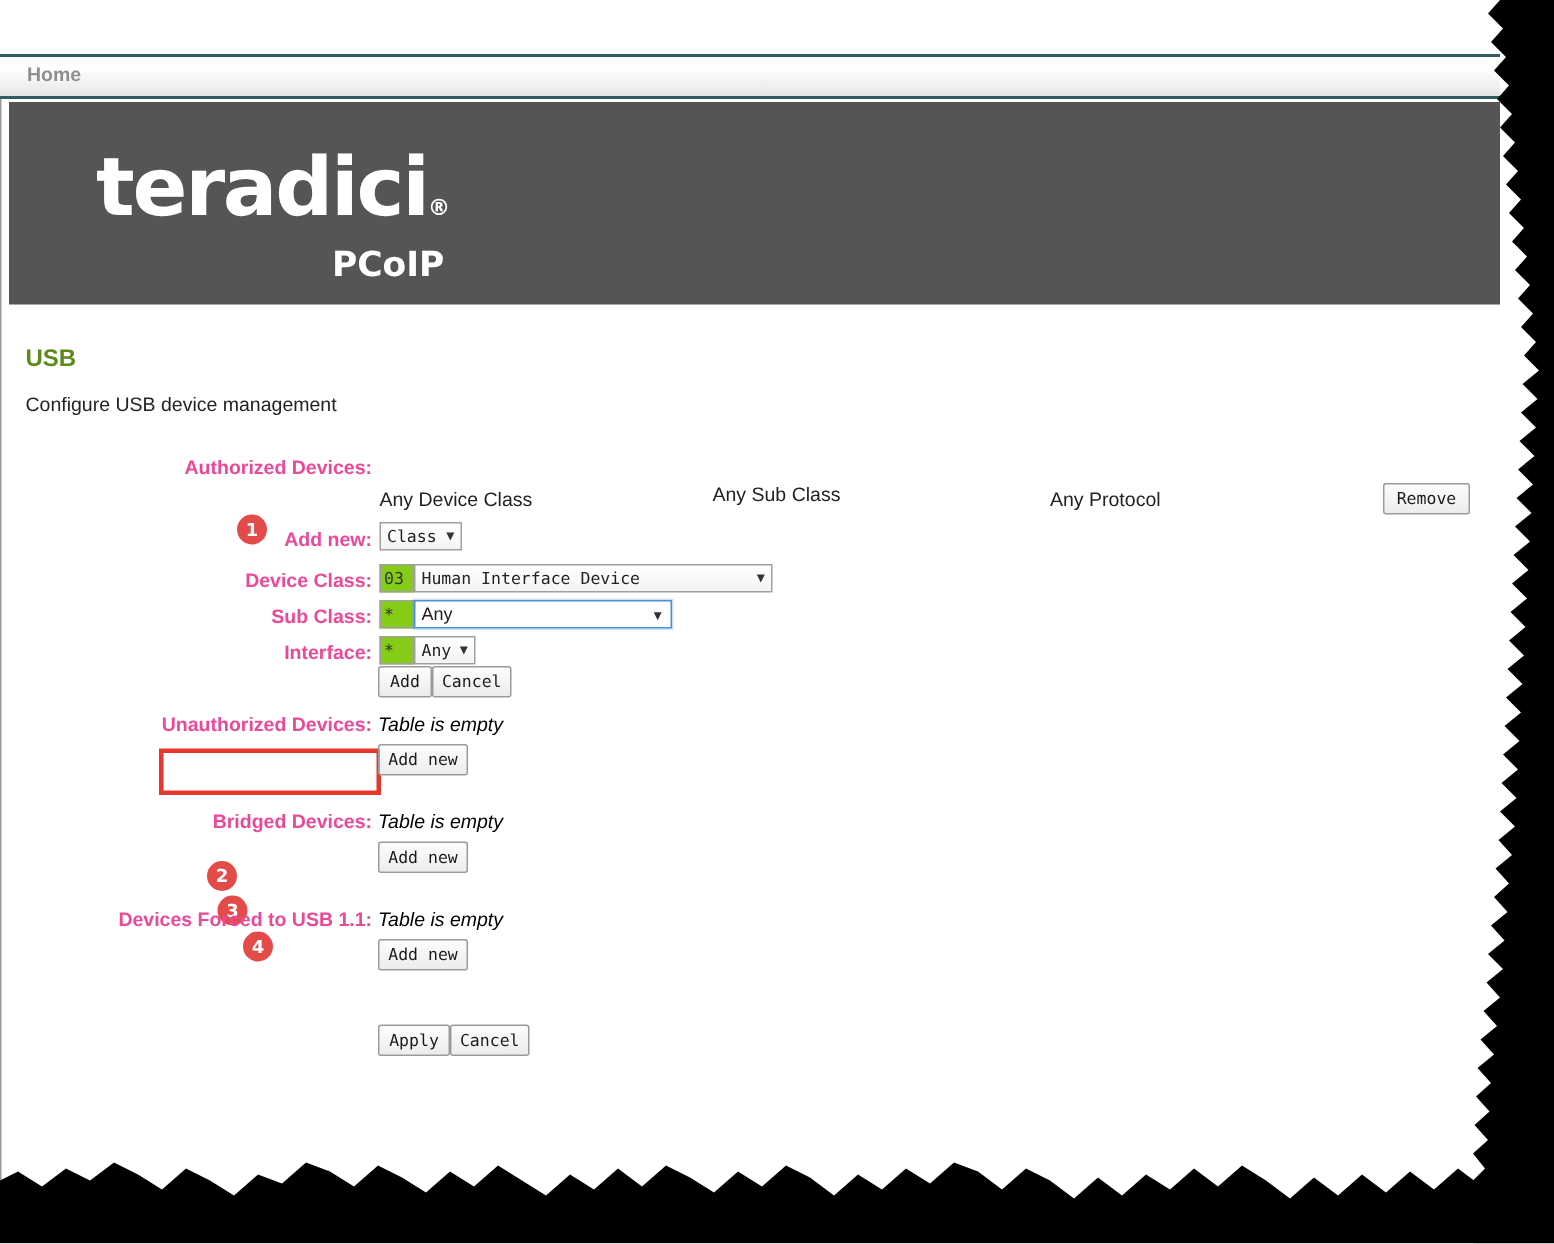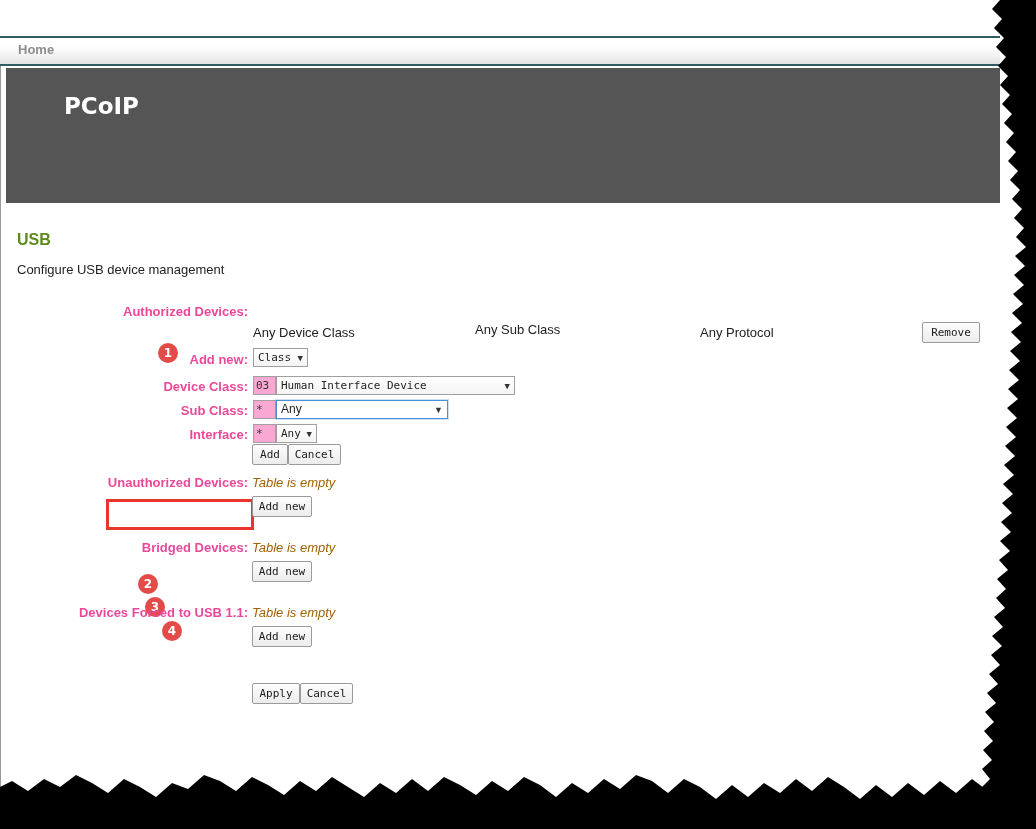--- a/index.html
+++ b/index.html
@@ -165,21 +165,21 @@
     position: absolute;
     font-size: 13px;
     color: #222222;
     line-height: 16px;
     white-space: nowrap;
   }
   .empty-note {
     position: absolute;
     font-size: 13px;
     font-style: italic;
-    color: #a16207;
+    color: #000000;
     line-height: 16px;
     white-space: nowrap;
   }
 
   
   #authorized-highlight {
     position: absolute;
     left: 106px; top: 294px;
     width: 148px; height: 31px;
     border: 3px solid #e8362c;
@@ -200,21 +200,21 @@
     line-height: 20px;
     font-family: "DejaVu Sans", sans-serif;
   }
 
   
   .txtbox {
     position: absolute;
     box-sizing: border-box;
     height: 19px;
     border: 1px solid #a0a0a0;
-    background: #f9a8d4;
+    background: #84cc16;
     font-family: "DejaVu Sans Mono", monospace;
     font-size: 11px;
     color: #333333;
     line-height: 17px;
     padding: 0 2px;
     text-align: left;
   }
   .selbox {
     position: absolute;
     box-sizing: border-box;
@@ -278,20 +278,21 @@
   <div id="topbar">
     <a id="logout-link">Log Out</a>
   </div>
 
   <div id="navbar">
     <div id="nav-home">Home</div>
   </div>
 
   <div id="banner">
     <div id="logo-wrap">
+      <div id="logo-main"><span>teradici</span><span id="logo-reg">®</span></div>
       <div id="logo-sub">PCoIP</div>
     </div>
   </div>
 
   <div id="content">
 
     <div id="usb-title">USB</div>
     <div id="usb-desc">Configure USB device management</div>
 
     <div class="row-label" style="left:0px; top:99px; width:248px;">Authorized Devices:</div>

